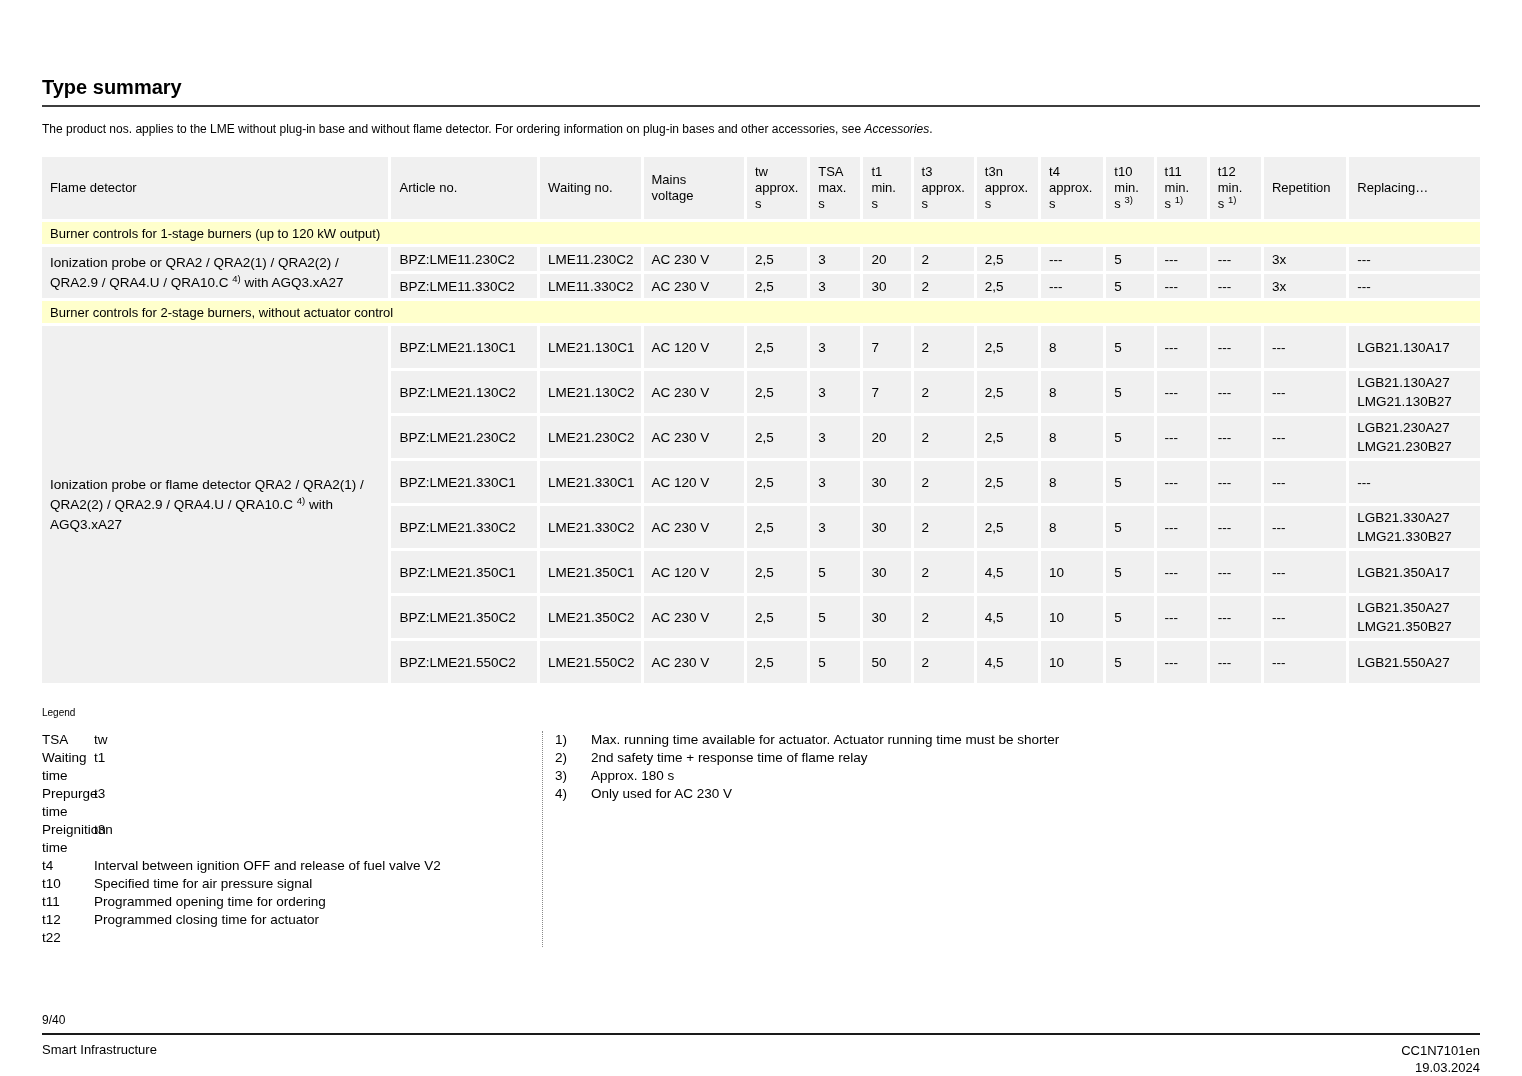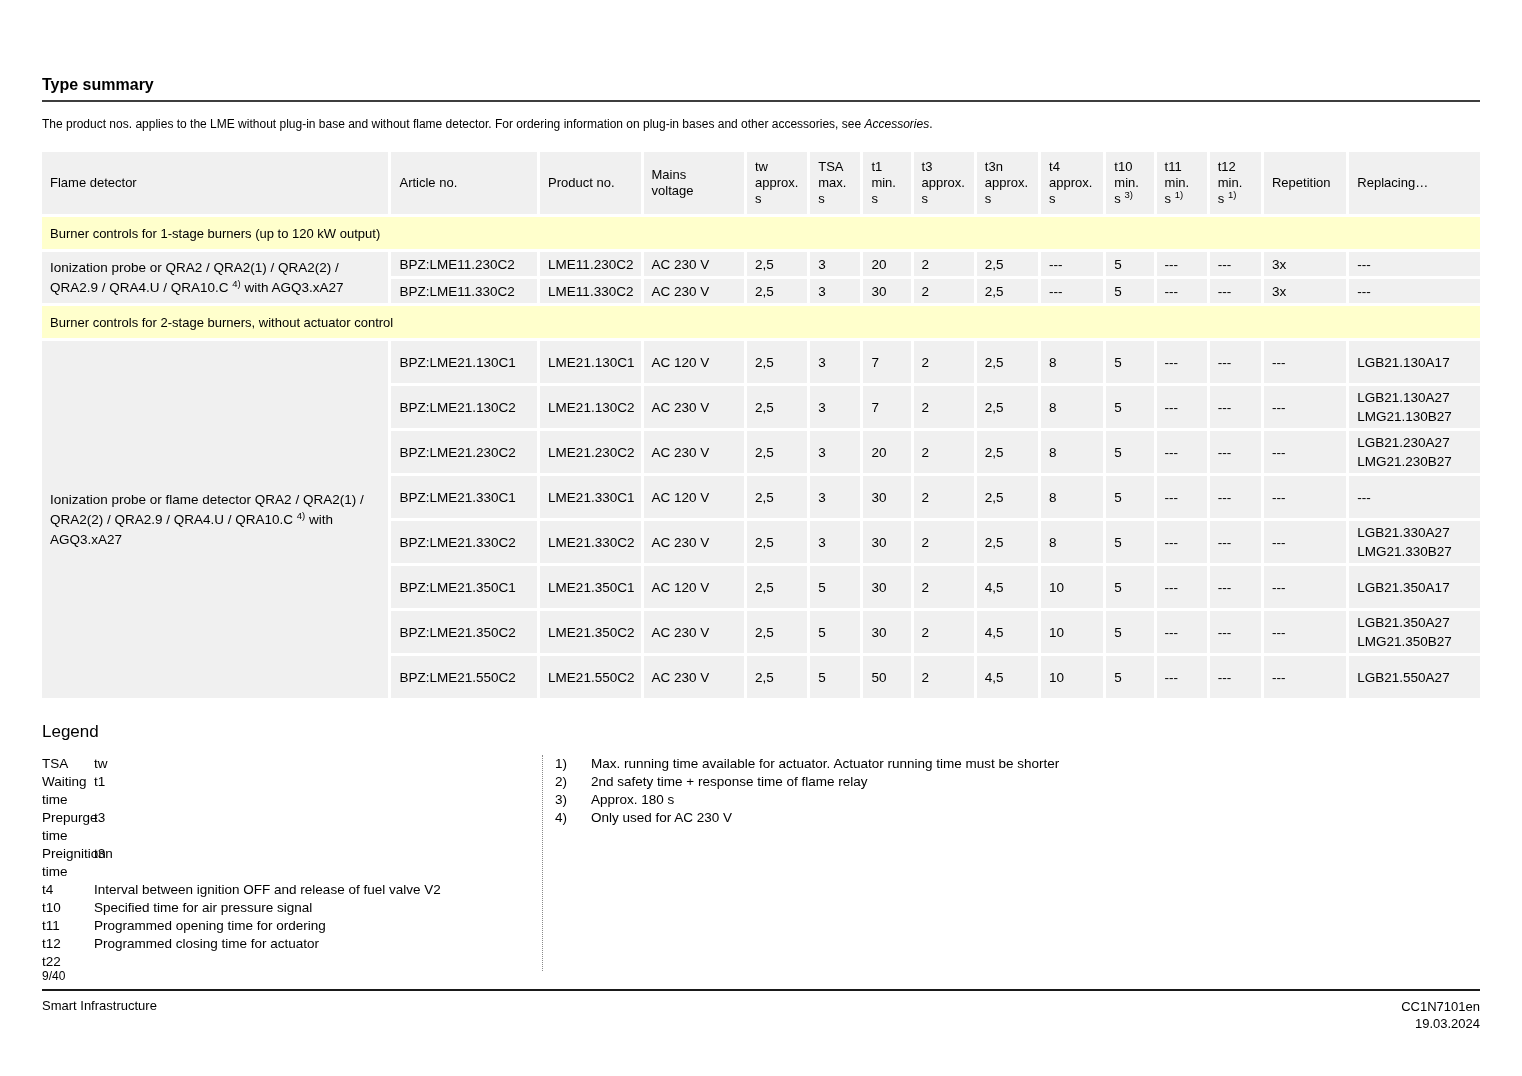--- a/index.html
+++ b/index.html
@@ -7,21 +7,21 @@
   .page {
     position: relative;
     width: 1522px; height: 1076px;
     background: #fff;
     font-family: "Liberation Sans", sans-serif;
     color: #000;
     overflow: hidden;
   }
   .content { position: absolute; left: 42px; right: 42px; top: 0; }
 
-  h1.title { margin: 76px 0 0 0; font-size: 16px; font-weight: bold; }
+  h1.title { margin: 76px 0 0 0; font-size: 20px; font-weight: bold; }
   .title-rule { height: 2px; background: #3d3d3d; margin-top: 6px; }
   p.intro { margin: 15px 0 0 0; font-size: 12px; }
   p.intro i { font-style: italic; }
 
   table.types {
     margin-top: 18px; margin-left: -3px;
     border-collapse: separate; border-spacing: 3px;
     table-layout: fixed; width: 1444px;
     font-size: 13.5px;
   }
@@ -30,45 +30,45 @@
     padding: 0 8px;
     vertical-align: middle;
     text-align: left;
     font-weight: normal;
     overflow: hidden;
   }
   table.types thead th { height: 62px; font-size: 13px; line-height: 16px; }
   table.types sup { font-size: 9.5px; line-height: 0; }
   tr.banner td {
     background: var(--banner-yellow, #ffffcc);
-    height: 32px; font-size: 13px;
+    height: 22px; font-size: 13px;
   }
   tr.row-short td { height: 24px; margin-top: 44px; }
   tr.row-tall td { height: 42px; }
   td.ctr { text-align: center; }
   td.fd-cell { line-height: 20px; padding-right: 12px; }
   td.replace { line-height: 19px; }
   td.vtop { vertical-align: top; padding-top: 4px; }
 
   .legend { margin-top: 21px; }
-  .legend-title { font-size: 17px; }
+  .legend-title { font-size: 10px; }
   .legend-cols { display: flex; margin-top: 13px; align-items: stretch; }
   .legend-terms {
     width: 500px; flex: 0 0 500px;
     display: grid; grid-template-columns: 52px 1fr;
     font-size: 13.5px; line-height: 18px; align-content: start;
   }
   .legend-sep { border-left: 1px dotted #8a8a8a; }
   .legend-footnotes {
     margin-left: 12px;
     display: grid; grid-template-columns: 36px 1fr;
     font-size: 13.5px; line-height: 18px; align-content: start;
   }
 
-  .footer { position: absolute; left: 42px; right: 42px; top: 969px; font-size: 12px; }
+  .footer { position: absolute; left: 42px; right: 42px; top: 1013px; font-size: 12px; }
   .footer-rule { height: 2px; background: #1a1a1a; margin-top: 6px; }
   .footer-row { display: flex; justify-content: space-between; margin-top: 7px; font-size: 13px; }
   .footer-right { text-align: right; line-height: 17px; }
 </style>
 </head>
 <body style="--banner-yellow: #ffffcc; --cell-gray: #f0f0f0;">
 
 <div class="page">
   <div class="content">
 
@@ -97,21 +97,21 @@
       </colgroup>
       <thead id="thead">
           <tr>
             <th>
               <div>Flame detector</div>
             </th>
             <th>
               <div>Article no.</div>
             </th>
             <th>
-              <div>Product no.</div>
+              <div>Waiting no.</div>
             </th>
             <th>
               <div>Mains</div>
               <div>voltage</div>
             </th>
             <th>
               <div>tw</div>
               <div>approx.</div>
               <div>s</div>
             </th>

